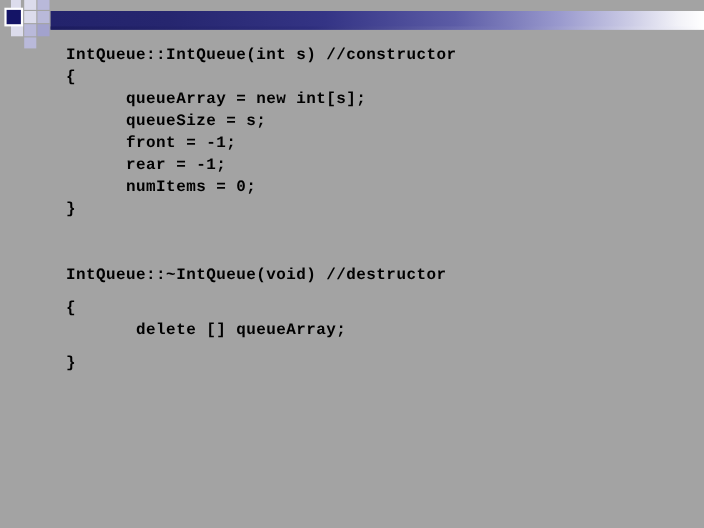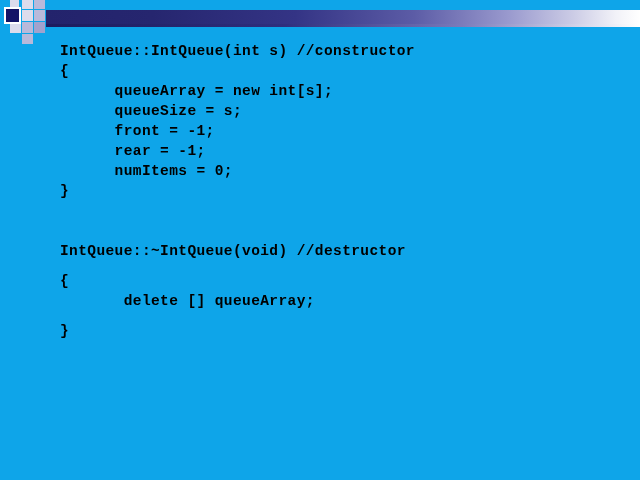--- a/index.html
+++ b/index.html
@@ -14,21 +14,21 @@
     overflow: hidden;
     font-family: "Liberation Sans", sans-serif;
   }
 
   
   #slide {
     position: absolute;
     left: 0; top: 0;
     width: 640px;
     height: 480px;
-    background: #0ea5e9;
+    background: #a3a3a3;
   }
 
   
   #header-decoration {
     position: absolute;
     left: 0; top: 0;
     width: 640px;
     height: 44px;
   }
 

